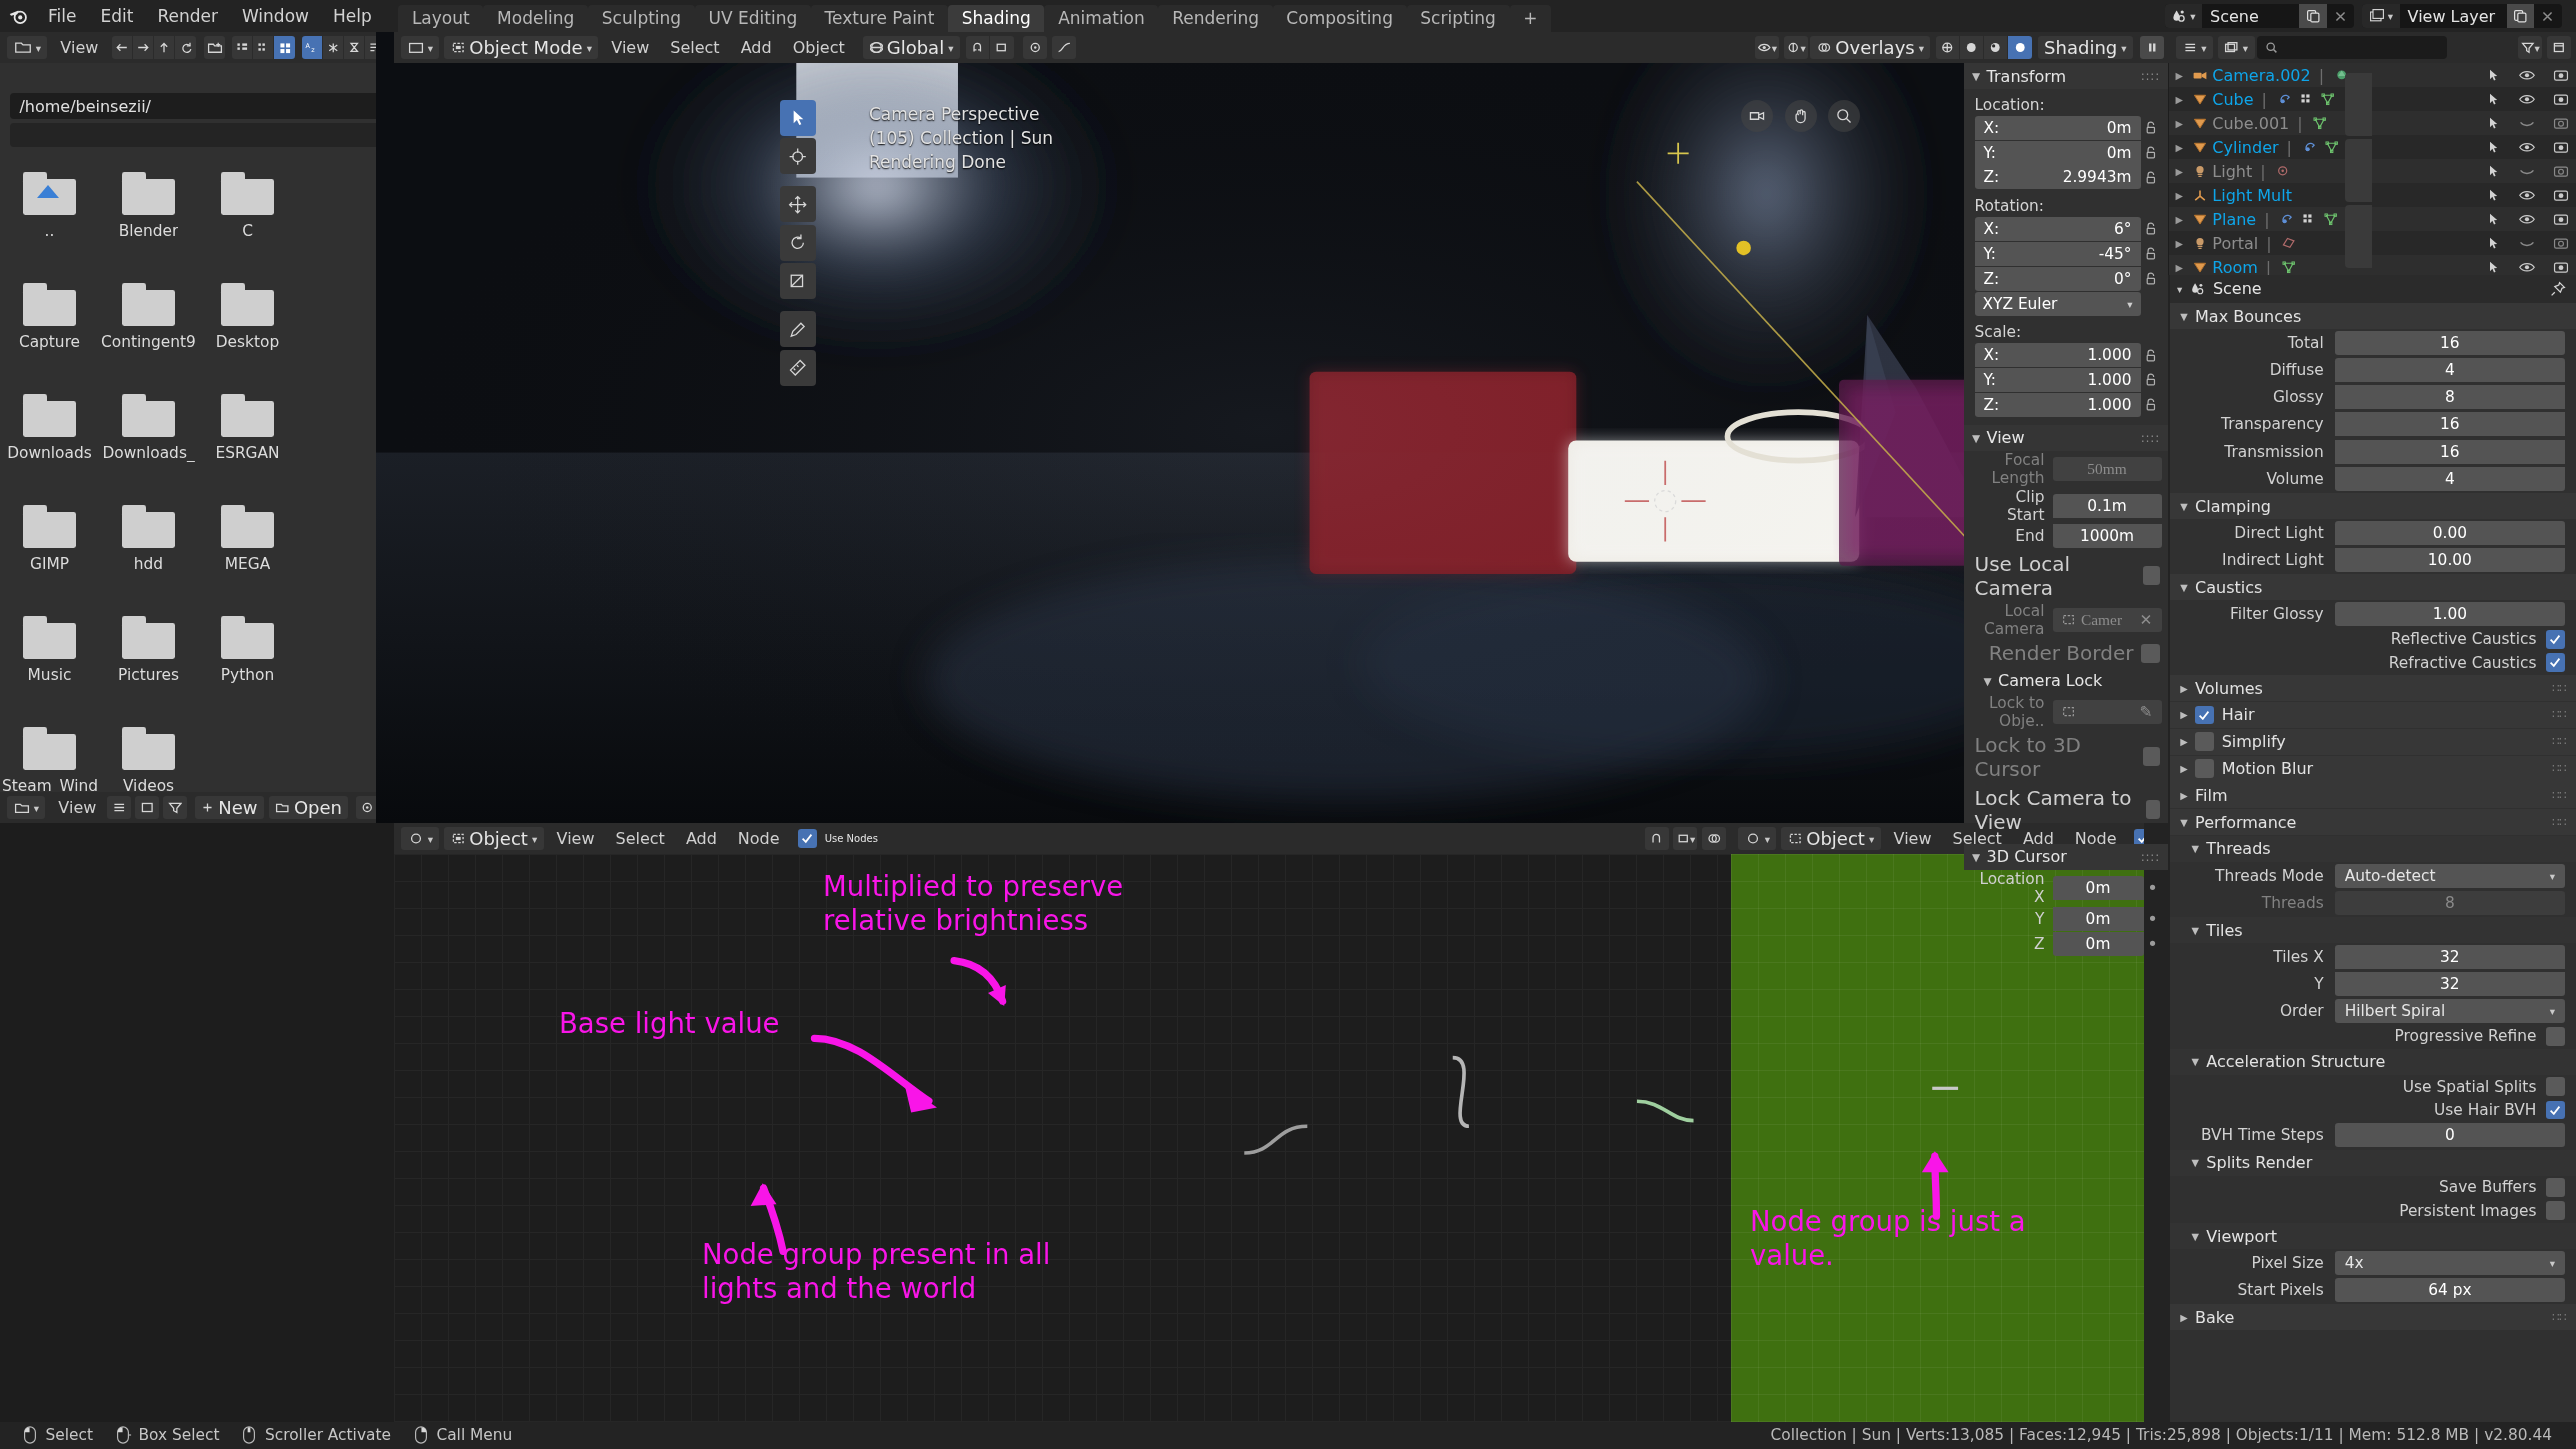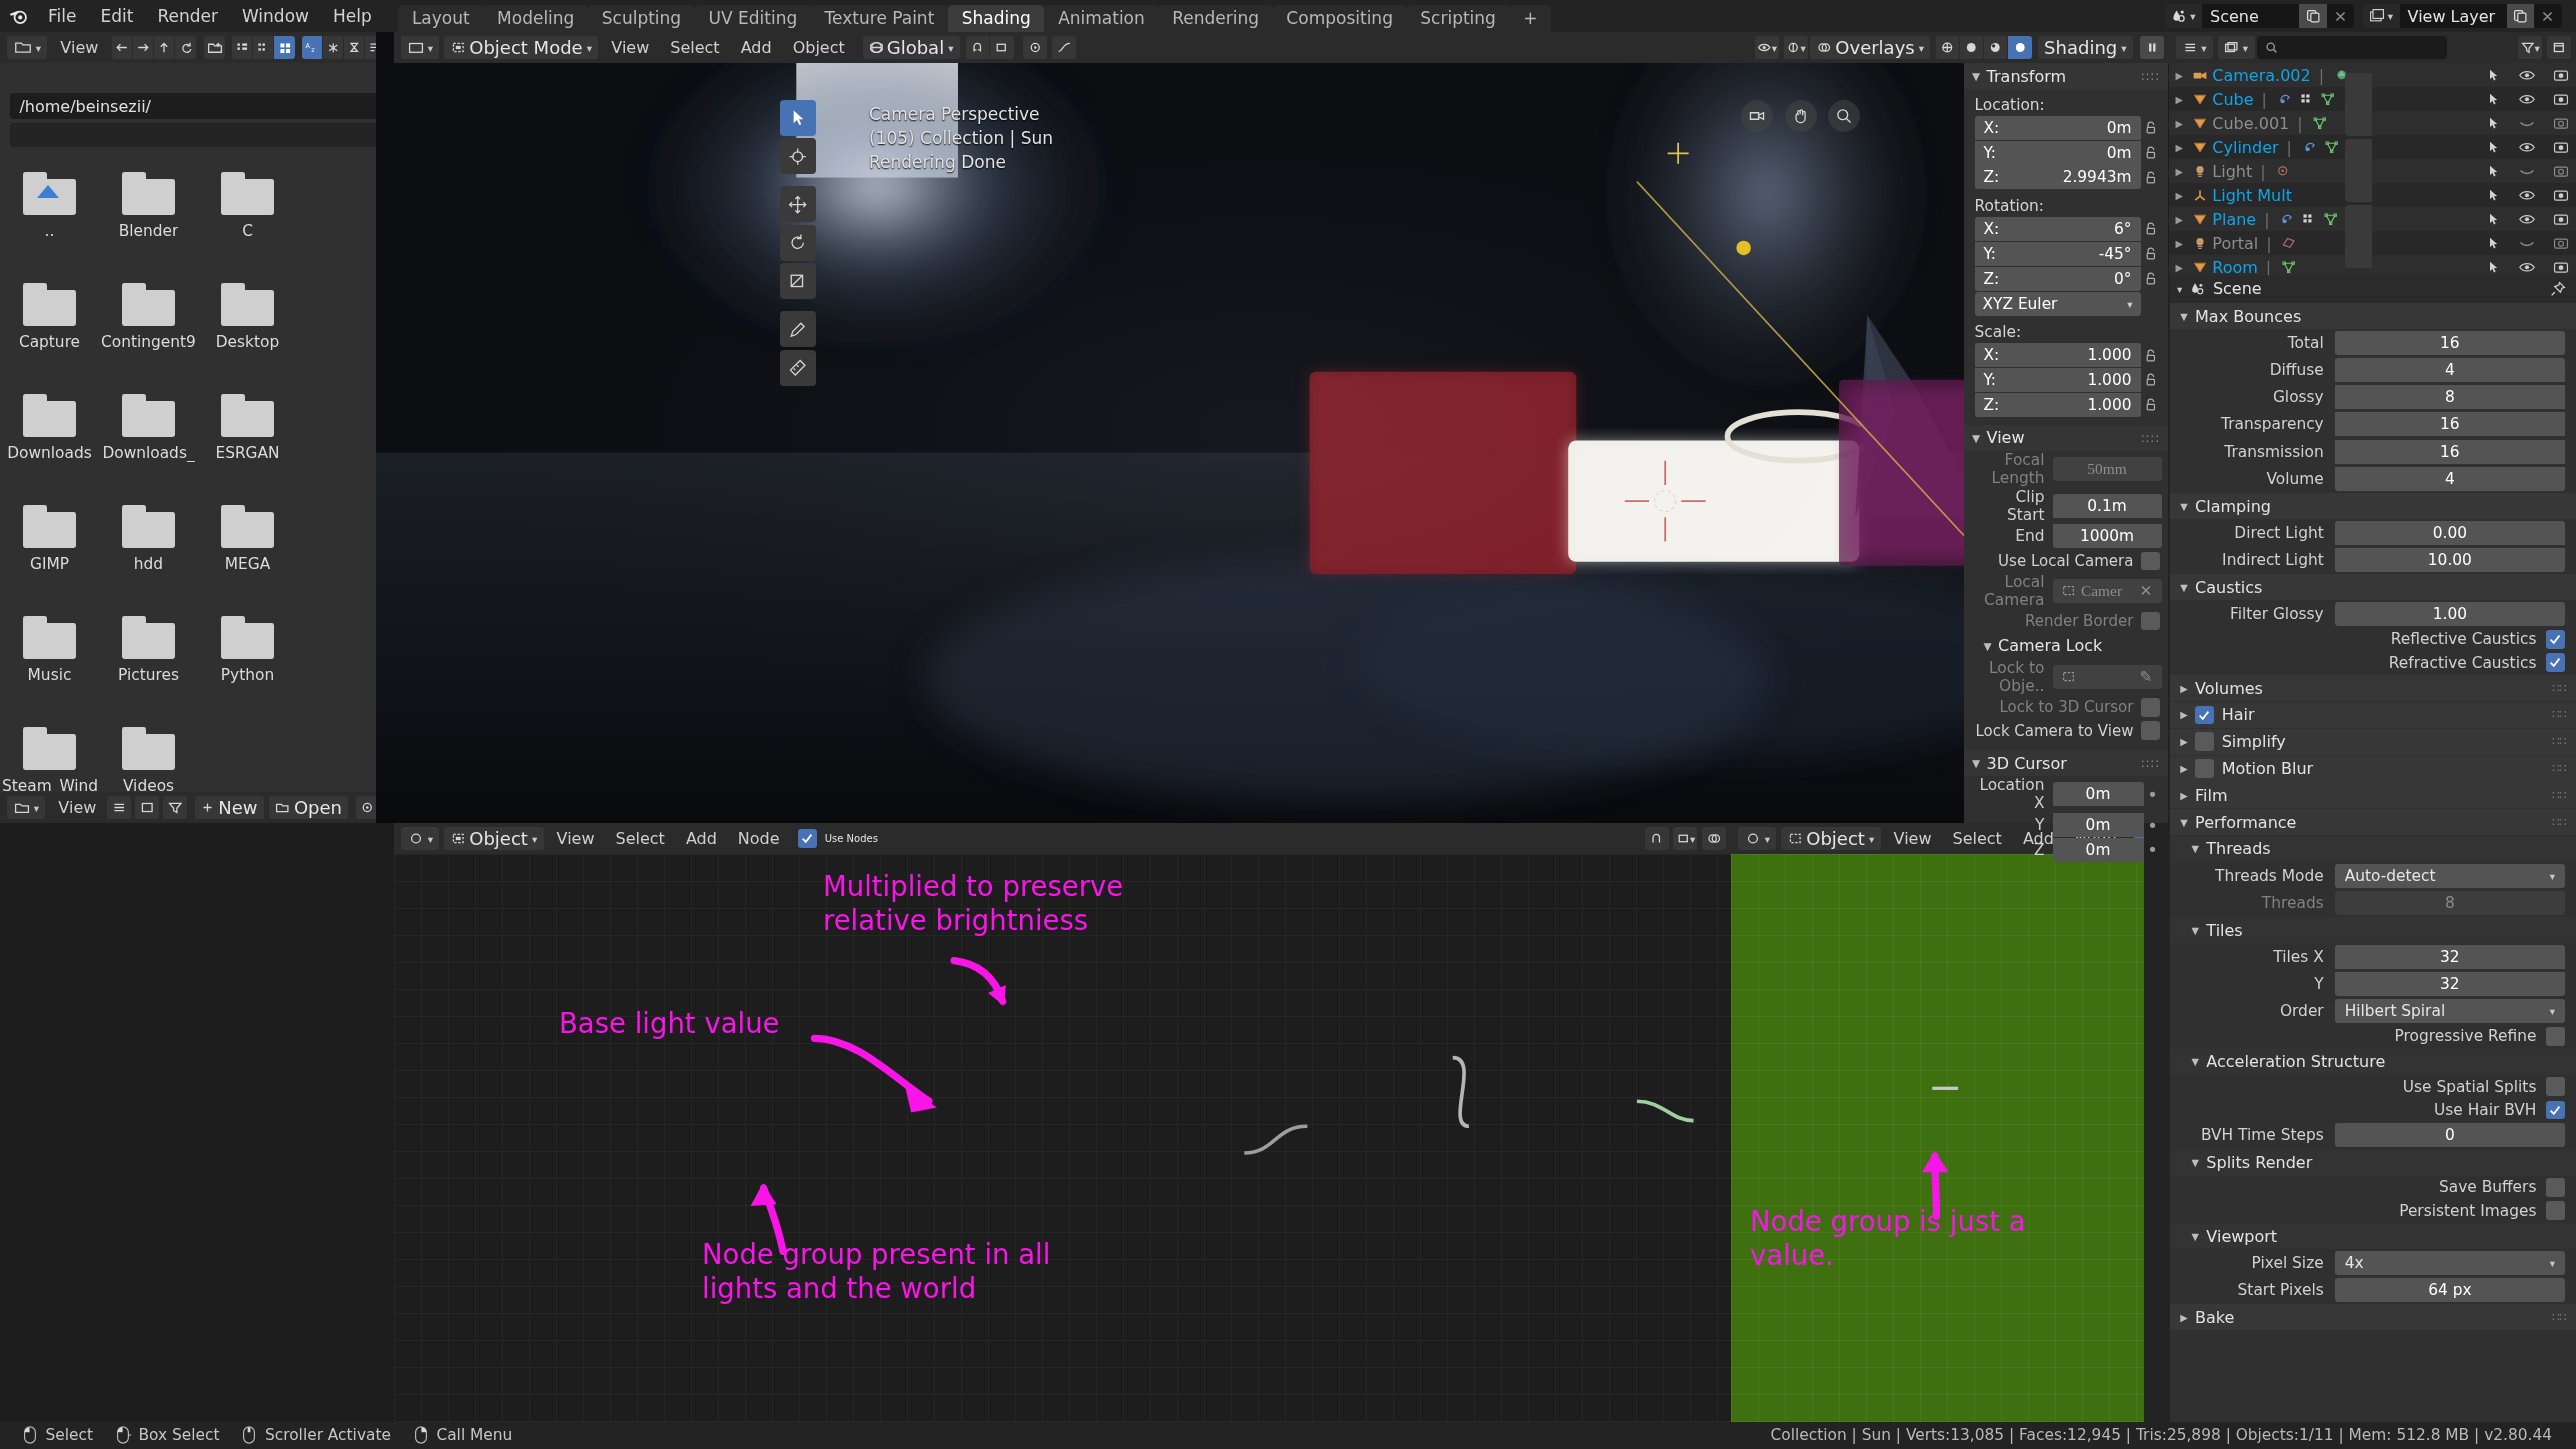--- a/index.html
+++ b/index.html
@@ -77,21 +77,21 @@
   .field.grp-top { border-radius:3.2px 3.2px 0 0; }
   .field.grp-mid { border-radius:0; }
   .field.grp-bot { border-radius:0 0 3.2px 3.2px; }
   .field .k { color:#fff; }
   .field.dis { background:#414141; color:#8d8d8d;font-family:Liberation Serif, serif; }
   .lock { width:21px; display:flex; justify-content:center; }
   .labeled { display:flex; align-items:center; padding:0 6.5px 0 10.5px; margin-bottom:0.8px;justify-content:center; }
   .labeled .lab { font-size:15.4px; color:#d0d0d0; width:78px; text-align:right; padding-right:8px; }
   .labeled .lab.dis { color:#818181; }
   .cbrow { display:flex; align-items:center; justify-content:flex-end; padding:2.4px 8px 2.4px 10.5px; gap:8px; }
-  .cbrow .lab { font-size:15px; color:#d0d0d0; }
+  .cbrow .lab { font-size:20px; color:#d0d0d0; }
   .cbrow .lab.dis { color:#818181; }
   .cb { width:18.6px;height:18.6px;background:#5a5a5a;border-radius:3.2px; }
   .cb.on { background:#4772b3; display:flex;align-items:center;justify-content:center; }
   .dd { height:24px; background:#545454; border-radius:3.2px; display:flex; align-items:center; padding:0 8px; font-size:15.4px; color:#fff; }
   .dd .c { margin-left:auto; font-size:10.5px; color:#cfcfcf; }
 
   
   #outliner { position:absolute; left:2169px; top:32px; width:407px; height:242px; background:#282828; }
   #out-hdr { height:31px; background:#2b2b2b; display:flex; align-items:center; padding:0 4.8px; }
   #out-search { height:22.6px; background:#1b1b1b; border-radius:4px; width:190px; display:flex; align-items:center; padding:0 8px; gap:5.7px; }

